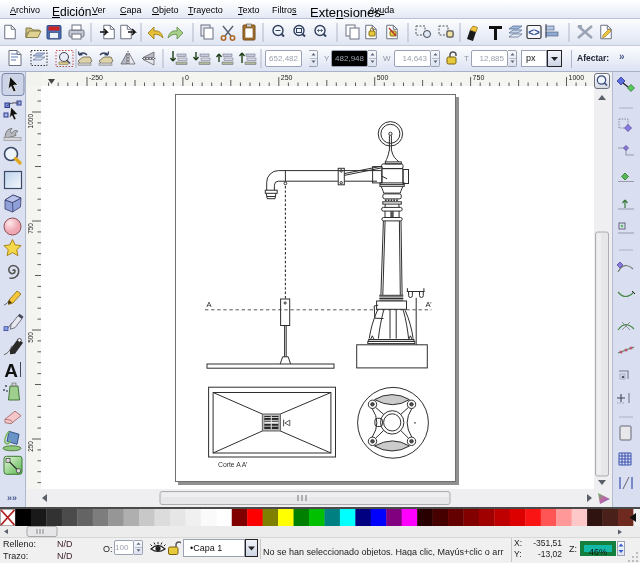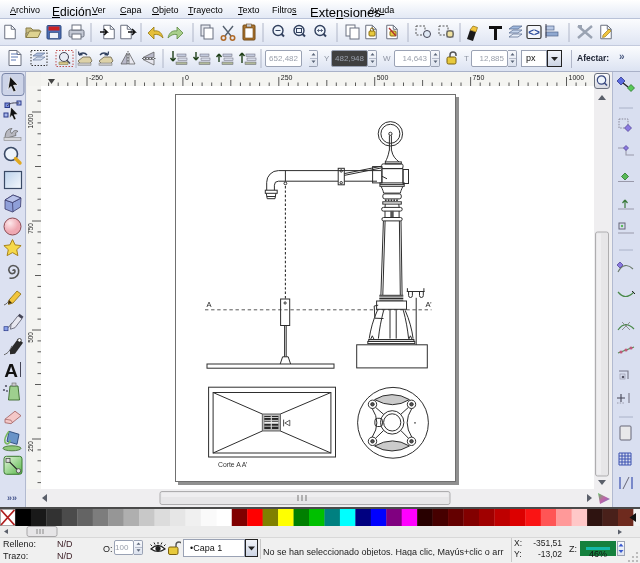--- a/index.html
+++ b/index.html
@@ -140,21 +140,21 @@
       <line x1="261" y1="3" x2="261" y2="22" stroke="#b0b6c8" stroke-width="1"></line>
     </svg>
 <span class="lbl" style="left:265px;top:54px;font-size:8px;color:#8e94a2">X</span>
 <div class="abs" style="left:265px;top:50px;width:37px;height:17px;background:#fff;border:1px solid #9aa2b4;border-radius:2px;font-size:8px;color:#9aa0ac;text-align:right;line-height:15px;padding-right:3px">652,482</div>
     <div class="abs" style="left:309px;top:50px;width:9px;height:17px;background:linear-gradient(#f8f9fc,#dde3ef);border:1px solid #9aa2b4;border-left:none;border-radius:0 2px 2px 0"></div>
     <svg class="abs" style="left:309px;top:50px" width="9" height="17">
       <path d="M2.5 5.44 l2-2.4 l2 2.4 z M2.5 10.54 l2 2.4 l2-2.4 z" fill="#5a6578"></path>
       <line x1="1" y1="8.5" x2="8" y2="8.5" stroke="#b6bccb"></line>
     </svg>
 <span class="lbl" style="left:324px;top:54px;font-size:8px;color:#8e94a2">Y</span>
-<div class="abs" style="left:331px;top:50px;width:37px;height:17px;background:#404040;border:1px solid #9aa2b4;border-radius:2px;font-size:8px;color:#9aa0ac;text-align:right;line-height:15px;padding-right:3px">482,948</div>
+<div class="abs" style="left:331px;top:50px;width:37px;height:17px;background:#000000;border:1px solid #9aa2b4;border-radius:2px;font-size:8px;color:#9aa0ac;text-align:right;line-height:15px;padding-right:3px">482,948</div>
     <div class="abs" style="left:368px;top:50px;width:9px;height:17px;background:linear-gradient(#f8f9fc,#dde3ef);border:1px solid #9aa2b4;border-left:none;border-radius:0 2px 2px 0"></div>
     <svg class="abs" style="left:368px;top:50px" width="9" height="17">
       <path d="M2.5 5.44 l2-2.4 l2 2.4 z M2.5 10.54 l2 2.4 l2-2.4 z" fill="#5a6578"></path>
       <line x1="1" y1="8.5" x2="8" y2="8.5" stroke="#b6bccb"></line>
     </svg>
 <span class="lbl" style="left:383px;top:54px;font-size:8px;color:#8e94a2">W</span>
 <div class="abs" style="left:394px;top:50px;width:37px;height:17px;background:#fff;border:1px solid #9aa2b4;border-radius:2px;font-size:8px;color:#9aa0ac;text-align:right;line-height:15px;padding-right:3px">14,643</div>
     <div class="abs" style="left:431px;top:50px;width:9px;height:17px;background:linear-gradient(#f8f9fc,#dde3ef);border:1px solid #9aa2b4;border-left:none;border-radius:0 2px 2px 0"></div>
     <svg class="abs" style="left:431px;top:50px" width="9" height="17">
       <path d="M2.5 5.44 l2-2.4 l2 2.4 z M2.5 10.54 l2 2.4 l2-2.4 z" fill="#5a6578"></path>
@@ -621,21 +621,21 @@
       <path d="M3 7.5 l3.5 4 l3.5-4 z" fill="#222"></path>
     </svg>
 <div class="abs" style="left:260px;top:539px;width:1px;height:20px;background:#c8c8c8"></div>
 <div class="abs" style="left:263px;top:541px;width:247px;height:15px;overflow:hidden"><span style="font-size:9px;color:#222;white-space:nowrap">No se han seleccionado objetos. Haga clic, Mayús+clic o arr</span></div>
 <div class="abs" style="left:511px;top:538px;width:1px;height:24px;background:#c8c8c8"></div>
 <span class="lbl" style="left:514px;top:538px;font-size:8.5px;color:#222">X:</span>
 <div class="abs" style="left:524px;top:538px;width:38px;text-align:right;font-size:8.5px;color:#222">-351,51</div>
 <span class="lbl" style="left:514px;top:548.5px;font-size:8.5px;color:#222">Y:</span>
 <div class="abs" style="left:524px;top:548.5px;width:38px;text-align:right;font-size:8.5px;color:#222">-13,02</div>
 <span class="lbl" style="left:569px;top:544px;font-size:9px;color:#222">Z:</span>
-<div class="abs" style="left:580px;top:541px;width:36px;height:15px;background:#14b8a6;border:6px solid #15803d;font-size:9px;color:#111;text-align:center;line-height:14px">46%</div>
+<div class="abs" style="left:580px;top:541px;width:36px;height:15px;background:#14b8a6;border:4px solid #15803d;font-size:9px;color:#111;text-align:center;line-height:14px">46%</div>
 <div class="abs" style="left:617px;top:541px;width:8px;height:15px;background:linear-gradient(#f8f9fc,#dde3ef);border:1px solid #9aa2b4"></div>
 <svg class="abs" style="left:617px;top:541px" width="8" height="15">
       <path d="M1.5 5.5 l2.5-3 l2.5 3 z" fill="#3a5ad0"></path>
       <path d="M1.5 9 l2.5 3 l2.5-3 z" fill="#3a5ad0"></path>
     </svg>
 <svg class="abs" style="left:627px;top:550px" width="13" height="13">
       <g fill="#b0b0b0">
         <circle cx="10" cy="3" r="1.1"></circle>
         <circle cx="10" cy="7" r="1.1"></circle>
         <circle cx="10" cy="11" r="1.1"></circle>

